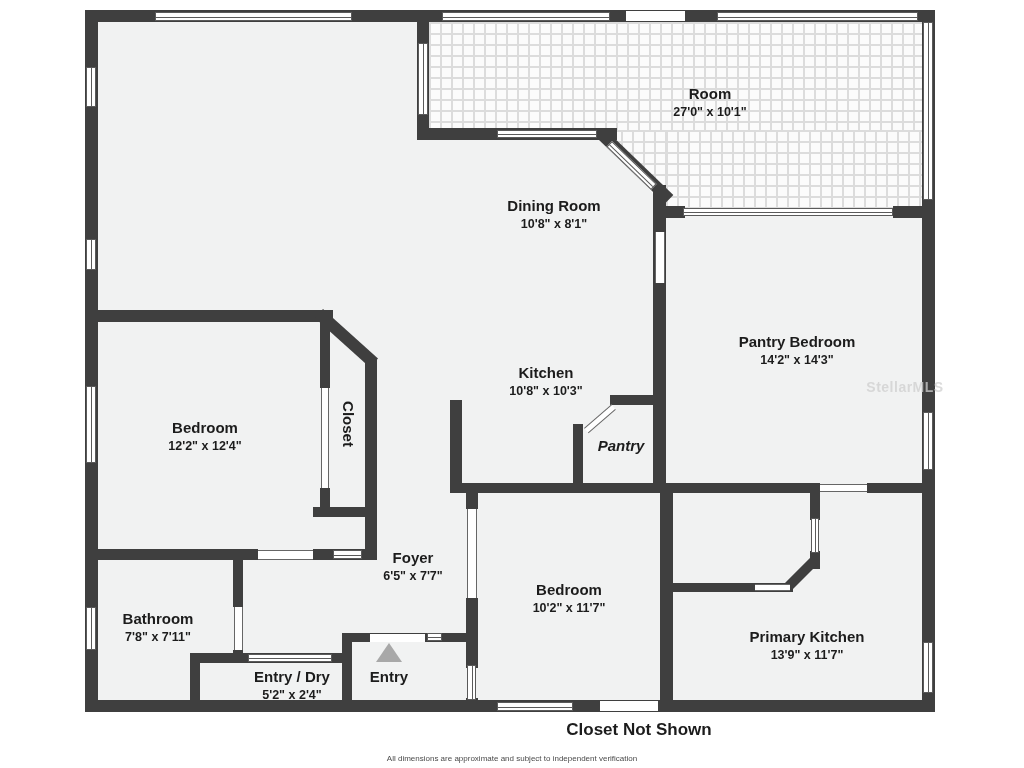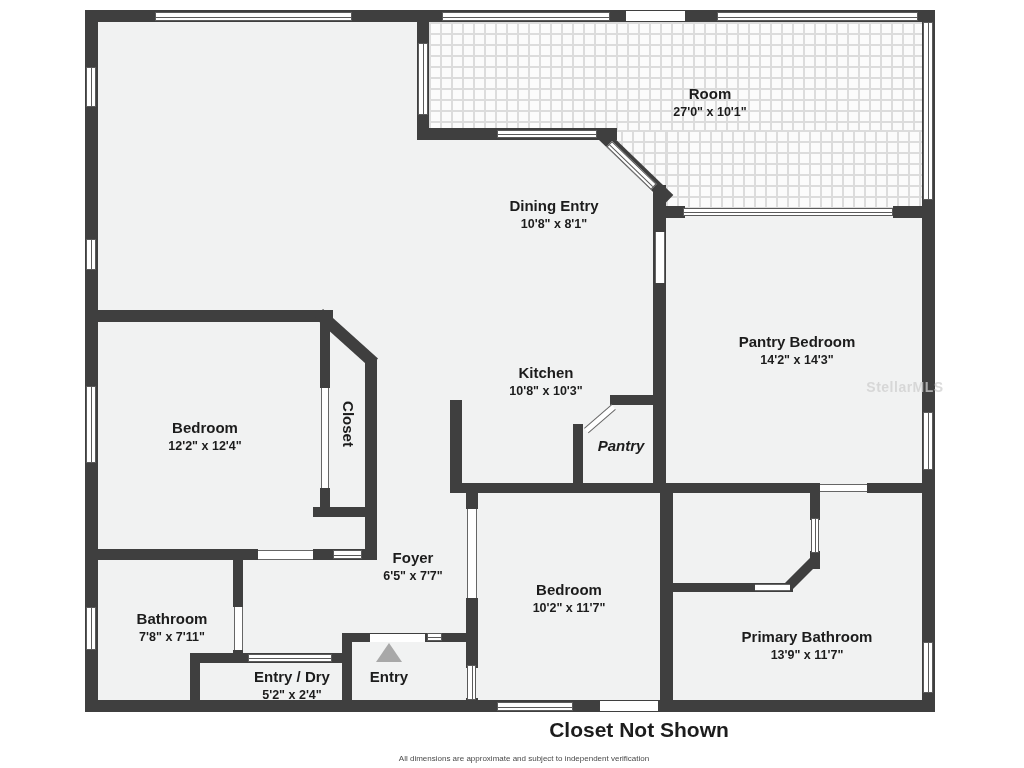--- a/index.html
+++ b/index.html
@@ -22,23 +22,23 @@
   .diag{transform-origin:top left;}
   .lbl{position:absolute;transform:translate(-50%,-50%);text-align:center;color:#1c1c1c;
        font-weight:bold;line-height:1.3;white-space:nowrap;}
   .lbl .nm{font-size:15px;}
   .lbl .dm{font-size:12.5px;}
   .lbl.rot{transform:translate(-50%,-50%) rotate(90deg);}
   #entry-arrow{position:absolute;left:376px;top:643px;width:0;height:0;
        border-left:13px solid transparent;border-right:13px solid transparent;
        border-bottom:19px solid #a8a8a8;}
   #note{position:absolute;left:639px;top:730px;transform:translate(-50%,-50%);
-       font-size:21px;font-weight:bold;color:#1c1c1c;white-space:nowrap;}
+       font-size:17px;font-weight:bold;color:#1c1c1c;white-space:nowrap;}
   #disclaimer{position:absolute;left:512px;top:758px;transform:translate(-50%,-50%);
-       font-size:8px;color:#4a4a4a;white-space:nowrap;margin-left:12px;}
+       font-size:8px;color:#4a4a4a;white-space:nowrap;}
   #watermark{position:absolute;left:905px;top:387px;transform:translate(-50%,-50%);
        font-size:14px;font-weight:bold;color:#cfcfcf;opacity:.75;letter-spacing:.5px;}
 </style>
 </head>
 <body>
 
 <div id="stage">
 
   <div id="floor"></div>
 
@@ -121,21 +121,21 @@
   <div class="dv" style="left:467px;top:509px;width:10px;height:89px;"></div>
   <div class="dh diag" style="left:584px;top:428px;width:36px;height:7px;transform:rotate(-41deg);transform-origin:top left;position:absolute;"></div>
 
   <div id="entry-arrow"></div>
 
   <div class="lbl" style="left:710px;top:102px;">
     <div class="nm">Room</div>
     <div class="dm">27'0" x 10'1"</div>
   </div>
   <div class="lbl" style="left:554px;top:214px;">
-    <div class="nm">Dining Entry</div>
+    <div class="nm">Dining Room</div>
     <div class="dm">10'8" x 8'1"</div>
   </div>
   <div class="lbl" style="left:797px;top:350px;">
     <div class="nm">Pantry Bedroom</div>
     <div class="dm">14'2" x 14'3"</div>
   </div>
   <div class="lbl" style="left:546px;top:381px;">
     <div class="nm">Kitchen</div>
     <div class="dm">10'8" x 10'3"</div>
   </div>
@@ -146,34 +146,34 @@
     <div class="nm">Bedroom</div>
     <div class="dm">12'2" x 12'4"</div>
   </div>
   <div class="lbl rot" style="left:348px;top:424px;">
     <div class="nm">Closet</div>
   </div>
   <div class="lbl" style="left:413px;top:566px;">
     <div class="nm">Foyer</div>
     <div class="dm">6'5" x 7'7"</div>
   </div>
-  <div class="lbl" style="left:172px;top:627px;text-align:center;">
+  <div class="lbl" style="left:158px;top:627px;text-align:center;">
     <div class="nm">Bathroom</div>
     <div class="dm">7'8" x 7'11"</div>
   </div>
   <div class="lbl" style="left:292px;top:685px;">
     <div class="nm">Entry / Dry</div>
     <div class="dm">5'2" x 2'4"</div>
   </div>
   <div class="lbl" style="left:569px;top:598px;">
     <div class="nm">Bedroom</div>
     <div class="dm">10'2" x 11'7"</div>
   </div>
   <div class="lbl" style="left:807px;top:645px;">
-    <div class="nm">Primary Bathroom</div>
+    <div class="nm">Primary Kitchen</div>
     <div class="dm">13'9" x 11'7"</div>
   </div>
   <div class="lbl" style="left:389px;top:677px;">
     <div class="nm">Entry</div>
   </div>
 
   <div id="note">Closet Not Shown</div>
   <div id="disclaimer">All dimensions are approximate and subject to independent verification</div>
   <div id="watermark">StellarMLS</div>
 

